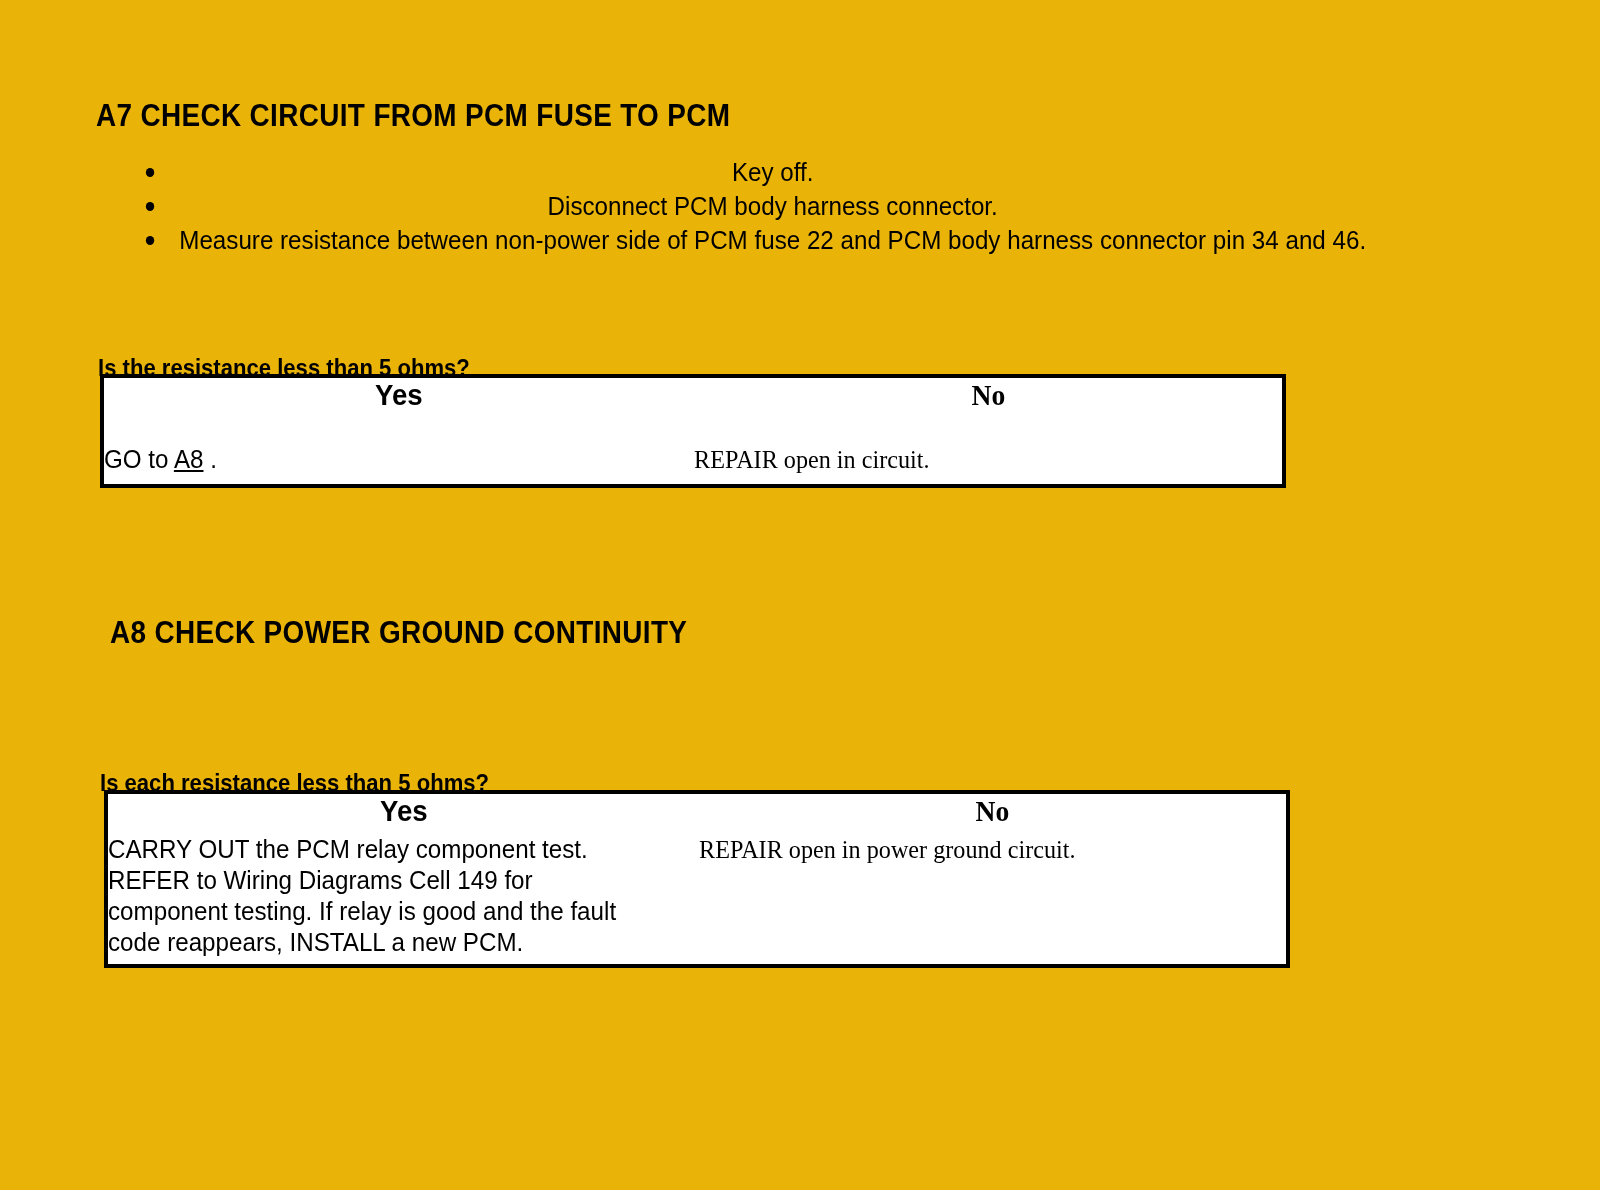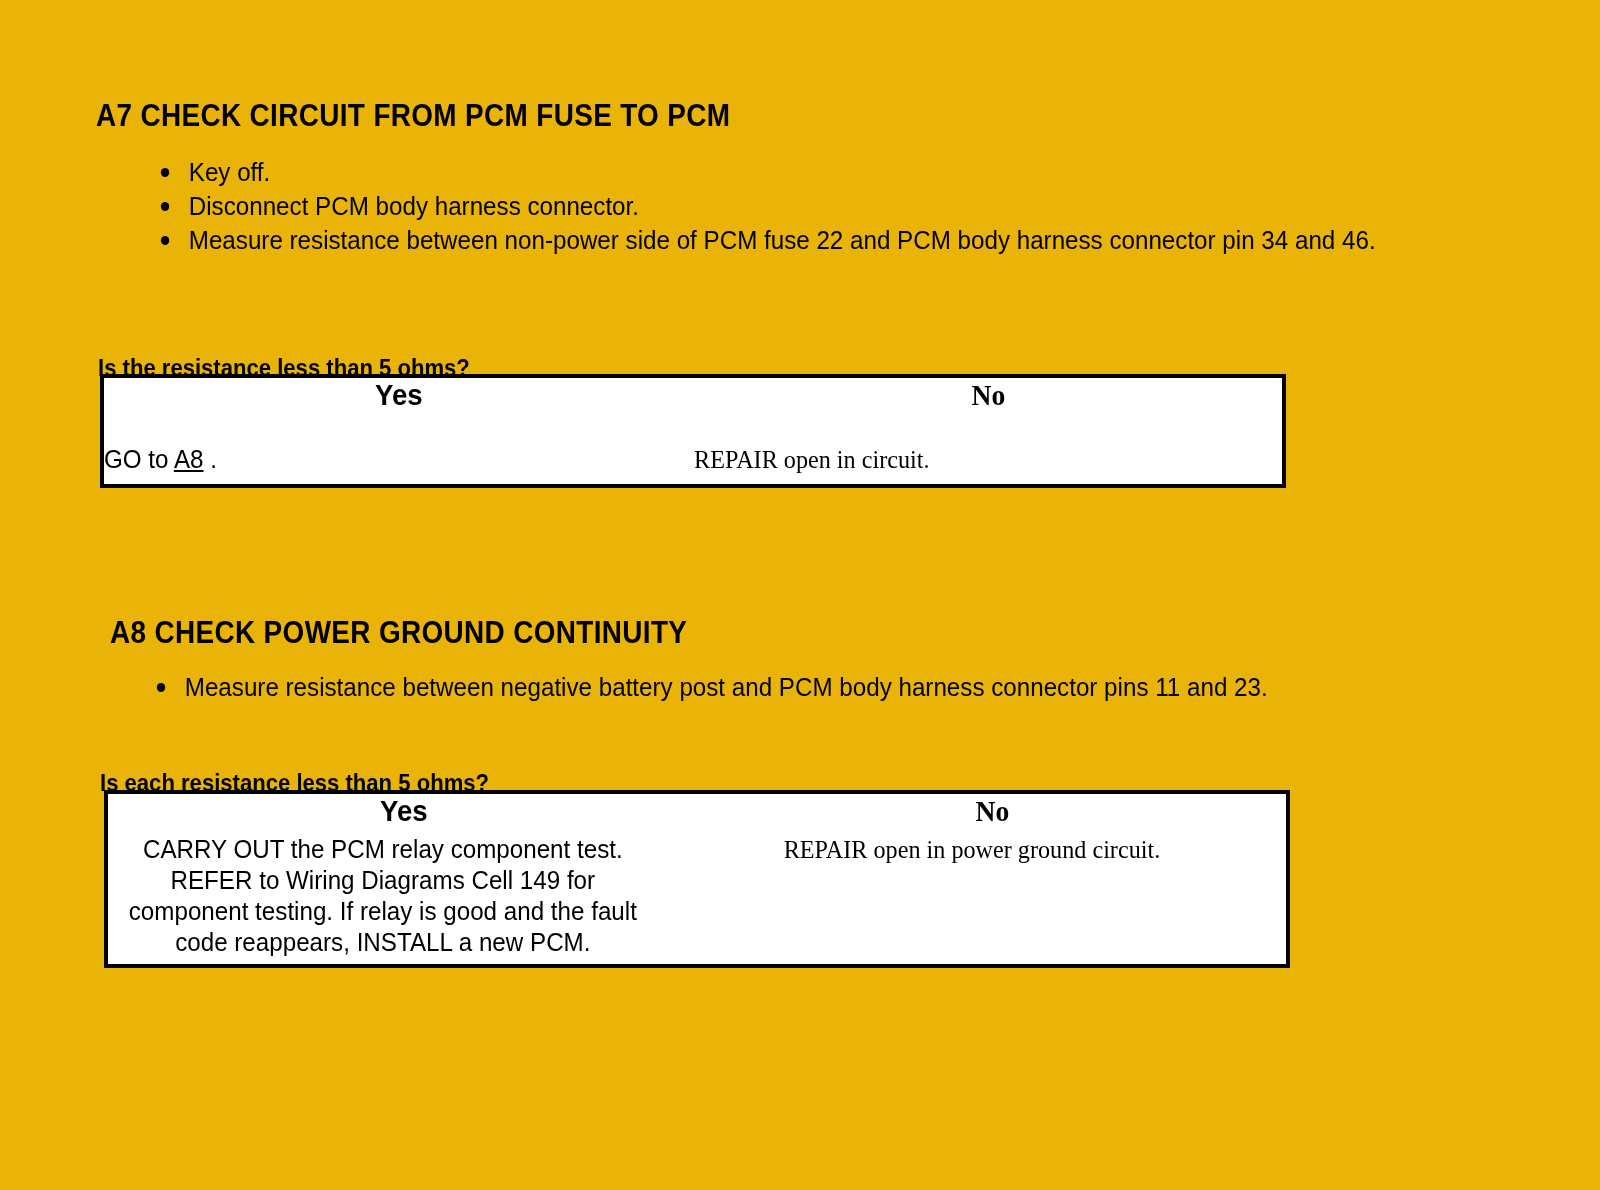--- a/index.html
+++ b/index.html
@@ -54,21 +54,21 @@
   }
   .bullet-item .dot {
     position: absolute;
     left: 2px;
     top: 13px;
     width: 9px;
     height: 9px;
     background: #000;
     border-radius: 50%;
   }
-  #list-a7 { left: 159px; top: 155px; width: 1320px; }
+  #list-a7 { left: 144px; top: 155px; width: 1320px; text-align: center; }
   #list-a8 { left: 155px; top: 670px; width: 1320px; }
 
   
   .question {
     position: absolute;
     font-weight: bold;
     font-size: 24px;
     line-height: 28px;
     transform: scaleX(0.92);
     transform-origin: left center;
@@ -119,21 +119,21 @@
 
   
   #table-a7 { left: 100px; top: 374px; width: 1186px; }
   #table-a7 .hdr-cell { height: 66px; }
   #table-a7 .body-cell { height: 40px; }
   #table-a7 .col-yes { width: 590px; }
 
   
   #table-a8 { left: 104px; top: 790px; width: 1186px; }
   #table-a8 .hdr-cell { height: 40px; }
-  #table-a8 .body-cell { height: 130px; text-align: center; }
+  #table-a8 .body-cell { height: 130px; }
   #table-a8 .col-yes { width: 591px; }
 </style>
 </head>
 <body>
 
 <div class="page">
 
   <h1 class="section-heading" id="heading-a7">A7 CHECK CIRCUIT FROM PCM FUSE TO PCM</h1>
 
   <ul class="bullet-list" id="list-a7">
@@ -171,26 +171,20 @@
         </td>
         <td class="body-cell col-divider">
           <span class="txt">REPAIR open in circuit.</span>
         </td>
       </tr>
     </tbody>
   </table>
 
   <h1 class="section-heading" id="heading-a8">A8 CHECK POWER GROUND CONTINUITY</h1>
 
-  <ul class="bullet-list" id="list-a8">
-    <li class="bullet-item">
-      <span class="dot"></span>
-      <span>Measure resistance between negative battery post and PCM body harness connector pins 11 and 23.</span>
-    </li>
-  </ul>
 
   <p class="question" id="question-a8">Is each resistance less than 5 ohms?</p>
 
   <table class="decision-table" id="table-a8">
     <tbody>
       <tr>
         <td class="hdr-cell col-yes">
           <span class="lbl">Yes</span>
         </td>
         <td class="hdr-cell col-divider">

